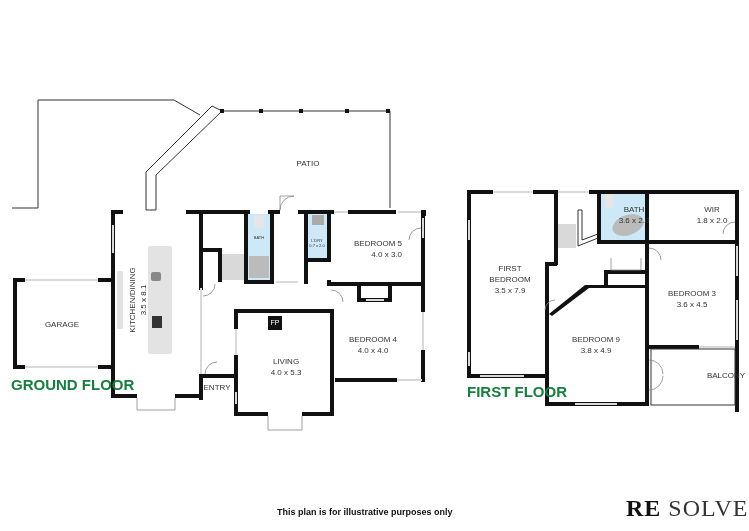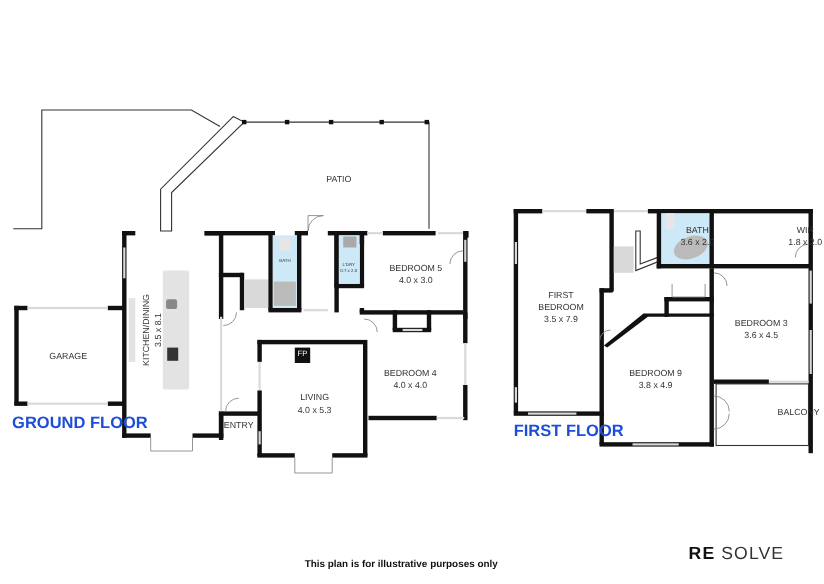--- a/index.html
+++ b/index.html
@@ -4,25 +4,25 @@
 <style>
   html,body{margin:0;padding:0;background:#fff;}
   body{width:749px;height:531px;position:relative;overflow:hidden;font-family:"Liberation Sans",sans-serif;}
   svg{position:absolute;left:0;top:0;}
   .wall{fill:#111;}
   .thin{fill:none;stroke:#333;stroke-width:1;}
   .win{fill:#d9d9d9;}
   .door{fill:none;stroke:#888;stroke-width:0.8;}
   .wet{fill:#cde8f6;}
   .lbl{position:absolute;font-size:8px;color:#333;text-align:center;line-height:11px;white-space:nowrap;transform:translate(-50%,-50%);}
-  .floorlbl{position:absolute;font-size:15px;font-weight:bold;color:#1d4ed8;white-space:nowrap;}
+  .floorlbl{position:absolute;font-size:15px;font-weight:bold;color:#15803d;white-space:nowrap;}
   .tiny{font-size:4px;line-height:5px;}
   .fp{position:absolute;background:#111;color:#fff;font-size:7px;width:14px;height:14px;line-height:14px;text-align:center;}
   .footer{position:absolute;left:277px;top:507px;font-size:9px;font-weight:bold;color:#111;}
-  .logo{position:absolute;left:626px;top:495px;font-size:16px;color:#111;letter-spacing:1px;}
+  .logo{position:absolute;left:626px;top:495px;font-size:24px;color:#111;letter-spacing:1px;font-family:Liberation Serif, serif;}
   .logo .b{font-weight:bold;}
   .logo .l{font-weight:normal;color:#333;}
   .vert{transform:translate(-50%,-50%) rotate(-90deg);}
 </style>
 </head>
 <body>
 
 <svg width="749" height="531" viewBox="0 0 749 531">
 
   <g>
@@ -180,27 +180,27 @@
   </g>
 </svg>
 
 <div class="lbl" style="left:264px;top:163px;margin-left:44px;"><span>PATIO</span></div>
 <div class="lbl" style="left:62px;top:324px;"><span>GARAGE</span></div>
 <div class="lbl vert" style="left:138px;top:300px;"><span>KITCHEN/DINING</span><br><span>3.5 x 8.1</span></div>
 <div class="lbl" style="left:217px;top:351px;margin-top:36px;"><span>ENTRY</span></div>
 <div class="lbl" style="left:286px;top:367px;"><span>LIVING</span><br><span>4.0 x 5.3</span></div>
 <div class="fp" style="left:268px;top:316px;">FP</div>
 <div class="lbl" style="left:373px;top:345px;"><span>BEDROOM 4</span><br><span>4.0 x 4.0</span></div>
-<div class="lbl" style="left:378px;top:249px;"><span>BEDROOM 5</span><br><span>4.0 x 3.0</span></div>
+<div class="lbl" style="left:378px;top:249px;text-align:right;"><span>BEDROOM 5</span><br><span>4.0 x 3.0</span></div>
 <div class="lbl tiny" style="left:259px;top:237px;"><span>BATH</span></div>
 <div class="lbl tiny" style="left:317px;top:243px;"><span>L'DRY</span><br><span>0.7 x 2.0</span></div>
 <div class="floorlbl" style="left:11px;top:376px;">GROUND FLOOR</div>
 
 <div class="lbl" style="left:510px;top:279px;"><span>FIRST</span><br><span>BEDROOM</span><br><span>3.5 x 7.9</span></div>
 <div class="lbl" style="left:634px;top:215px;transform:translate(-50%,-50%);"><span>BATH</span><br><span>3.6 x 2.0</span></div>
-<div class="lbl" style="left:732px;top:215px;"><span>WIR</span><br><span>1.8 x 2.0</span></div>
+<div class="lbl" style="left:712px;top:215px;"><span>WIR</span><br><span>1.8 x 2.0</span></div>
 <div class="lbl" style="left:596px;top:345px;"><span>BEDROOM 9</span><br><span>3.8 x 4.9</span></div>
 <div class="lbl" style="left:692px;top:299px;"><span>BEDROOM 3</span><br><span>3.6 x 4.5</span></div>
 <div class="lbl" style="left:726px;top:375px;"><span>BALCONY</span></div>
 <div class="floorlbl" style="left:467px;top:383px;">FIRST FLOOR</div>
 
 <div class="footer">This plan is for illustrative purposes only</div>
 <div class="logo"><span class="b">RE</span> <span class="l">SOLVE</span></div>
 
 </body></html>

